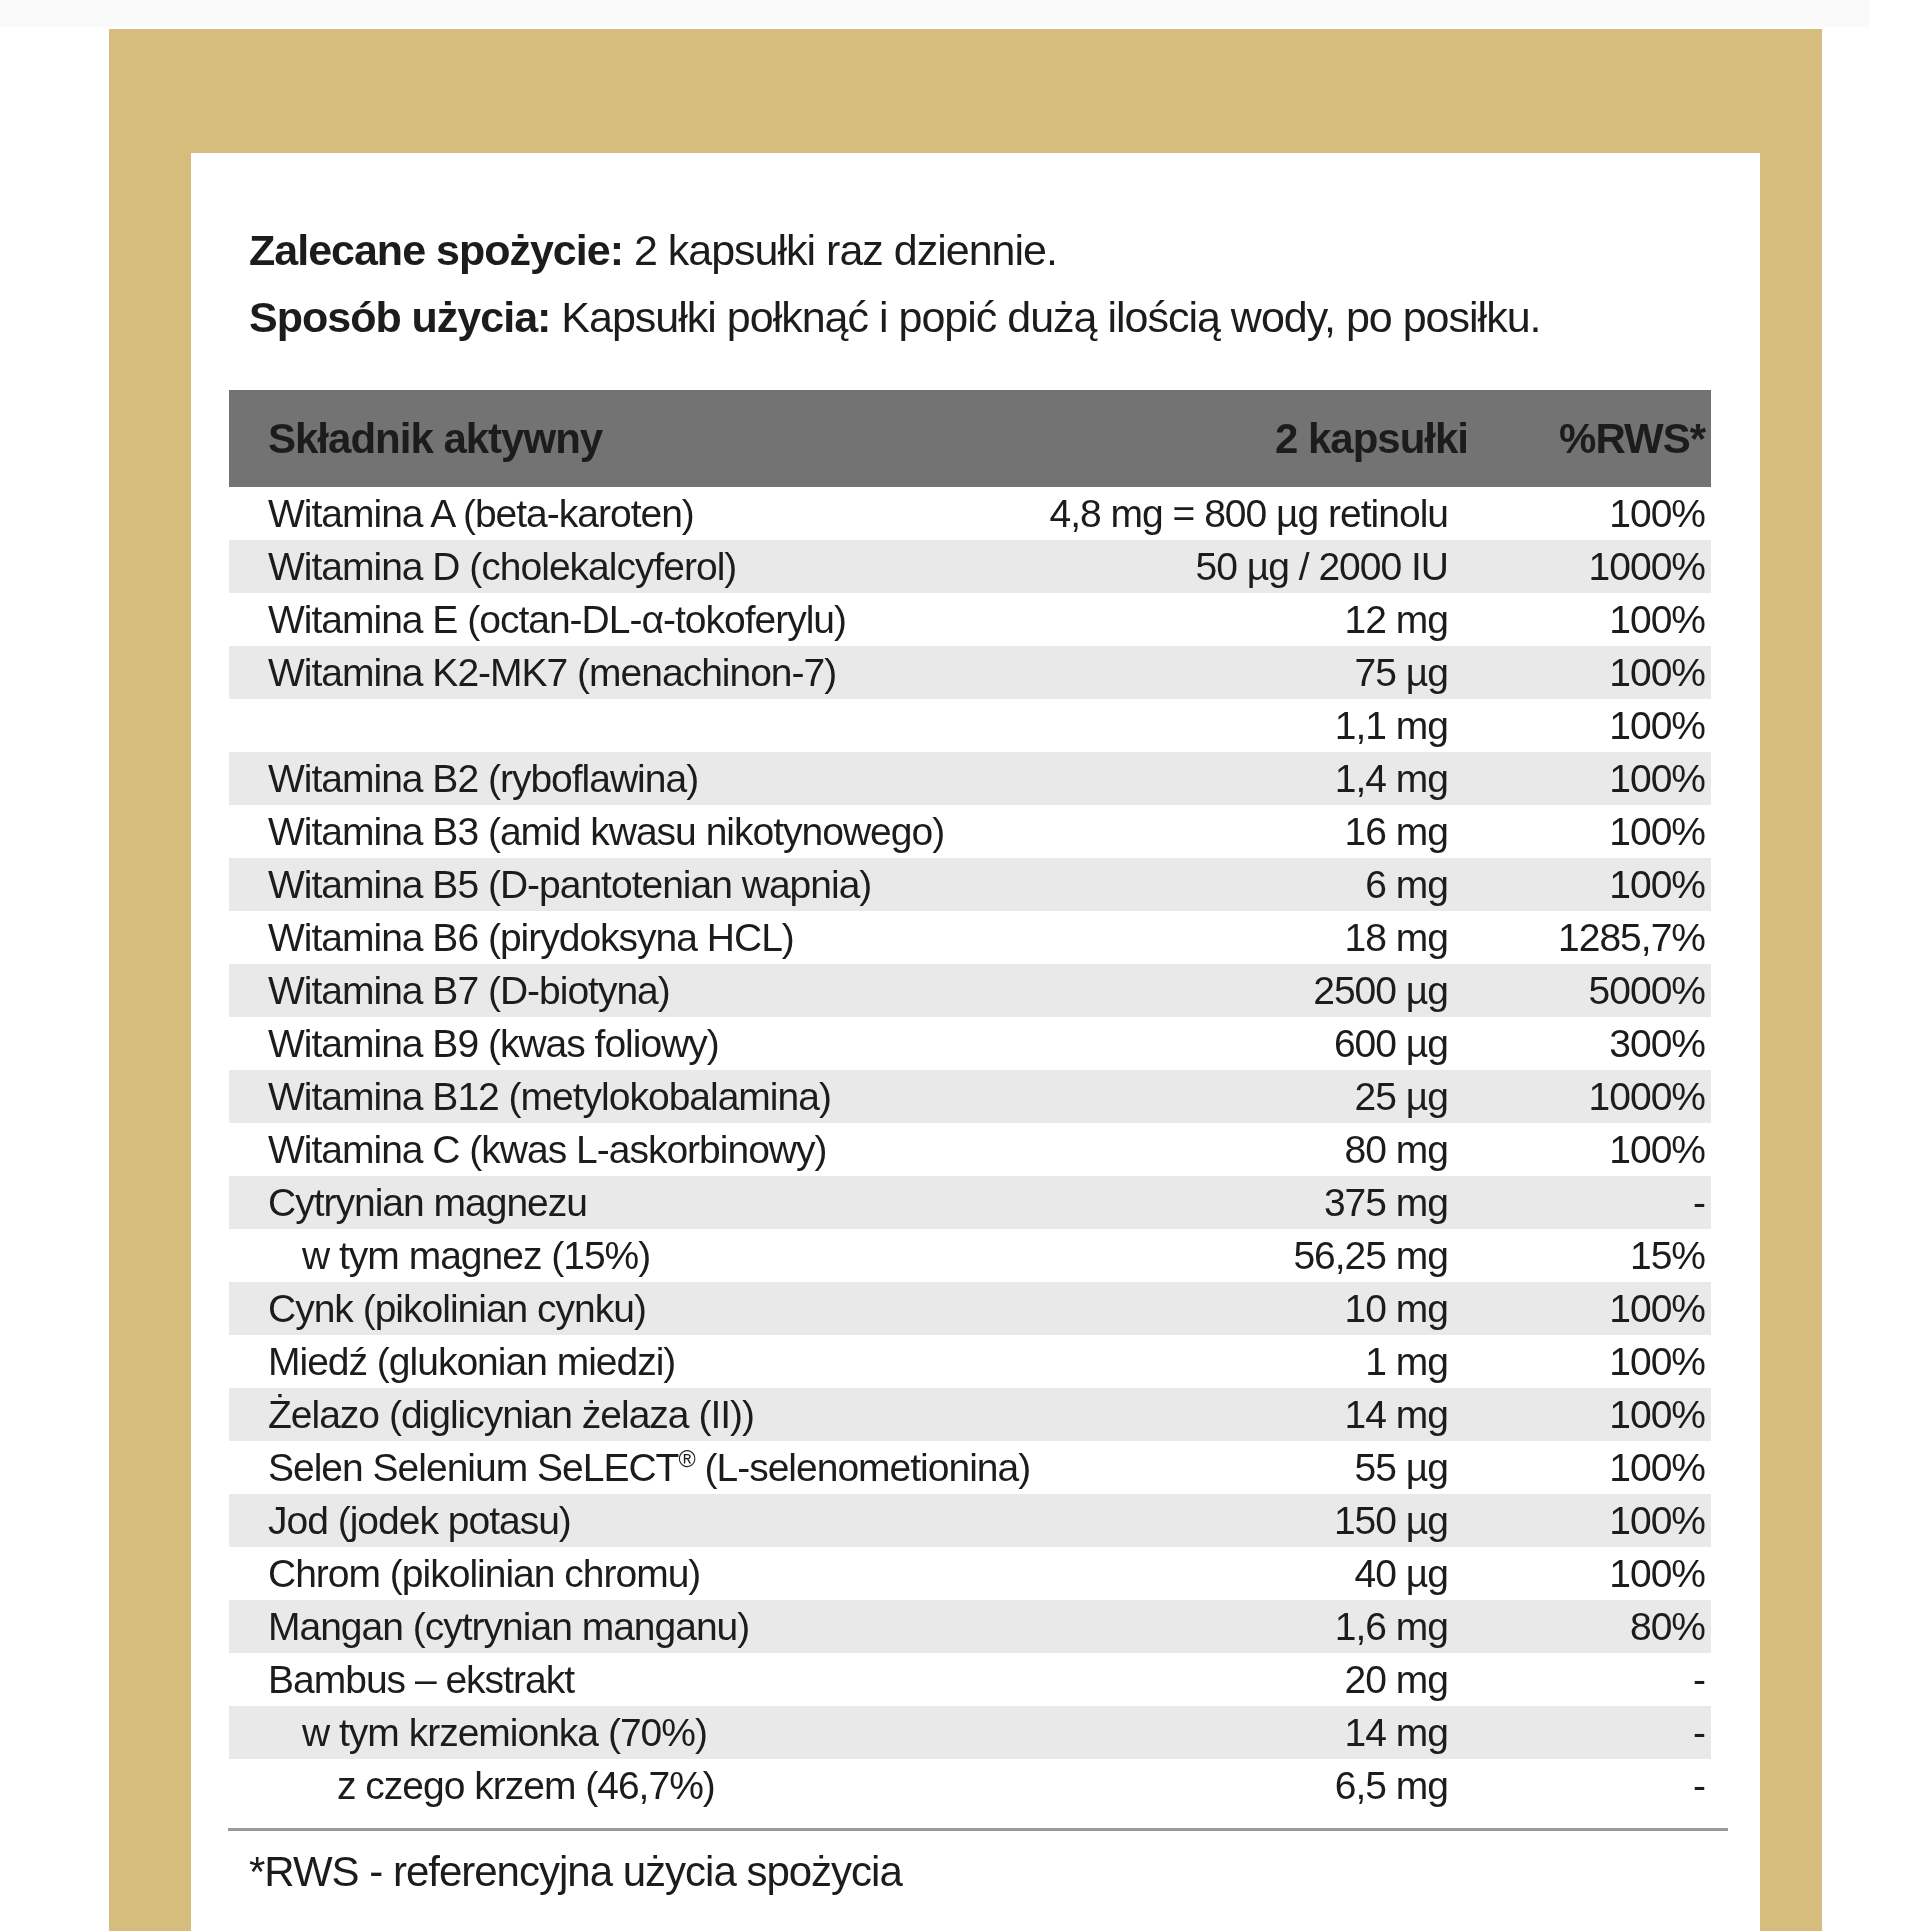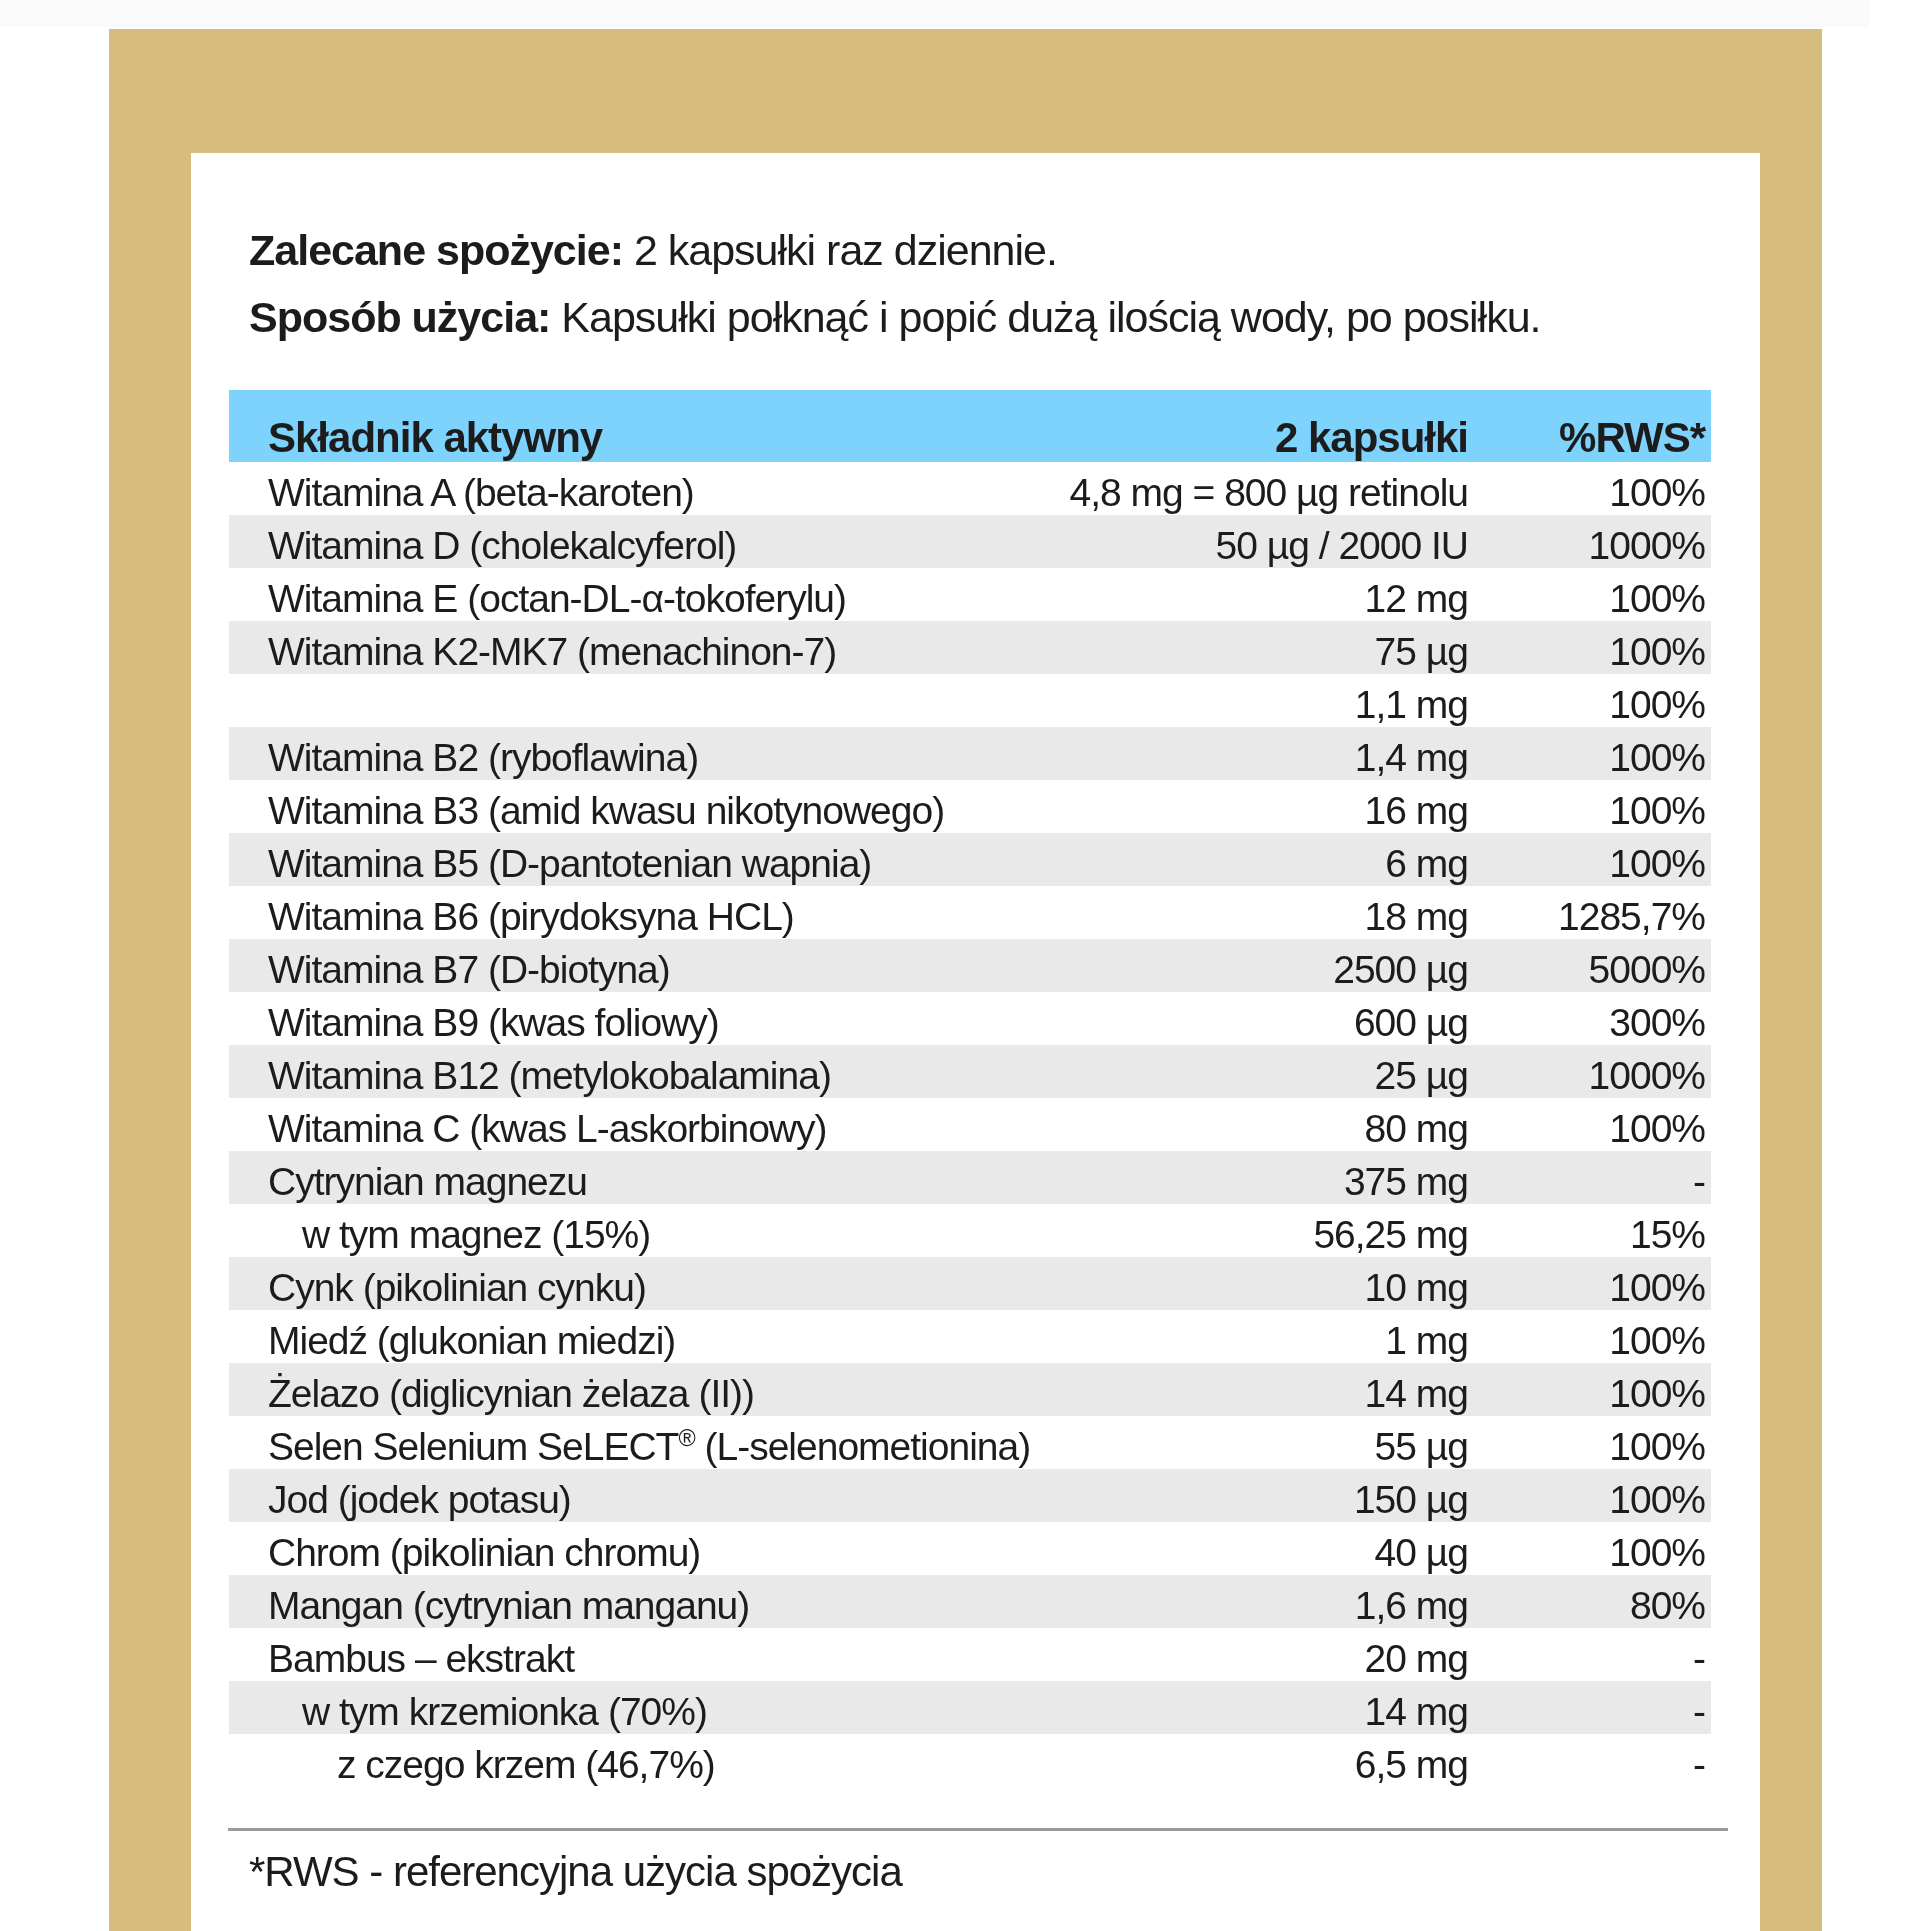--- a/index.html
+++ b/index.html
@@ -13,24 +13,24 @@
   .frame-top{left:109px;top:29px;width:1713px;height:124px;}
   .frame-left{left:109px;top:29px;width:82px;height:1902px;}
   .frame-right{left:1760px;top:29px;width:62px;height:1902px;}
   .content{position:absolute;left:191px;top:153px;width:1569px;height:1778px;background:#ffffff;}
 
   .intro{position:absolute;left:58px;top:64px;font-size:43px;line-height:67px;letter-spacing:-1px;white-space:nowrap;}
   .intro b{font-weight:bold;}
 
   .table{position:absolute;left:38px;top:237px;width:1482px;}
   .thead{
-    display:flex;align-items:flex-end;height:72px;background:#7dd3fc;
+    display:flex;align-items:center;height:97px;background:#737373;
     font-weight:bold;font-size:42px;letter-spacing:-1px;
   }
-  .row{display:flex;align-items:flex-end;height:53px;font-size:39px;letter-spacing:-1px;white-space:nowrap;}
+  .row{display:flex;align-items:center;height:53px;font-size:39px;letter-spacing:-1px;white-space:nowrap;gap:20px;}
   .row.stripe{background:#e9e9e9;}
   .c-name{flex:0 0 auto;padding-left:39px;}
   .c-name.ind1{padding-left:73px;}
   .c-name.ind2{padding-left:108px;}
   .c-amount{flex:1 1 auto;text-align:right;}
   .c-rws{flex:0 0 243px;text-align:right;padding-right:6px;box-sizing:border-box;}
   .row sup{font-size:60%;vertical-align:super;line-height:0;}
 
   .sep-line{position:absolute;left:37px;top:1675px;width:1500px;height:2.9px;background:#9a9a9a;}
   .footnote{position:absolute;left:58px;top:1695px;font-size:42px;letter-spacing:-1px;}

